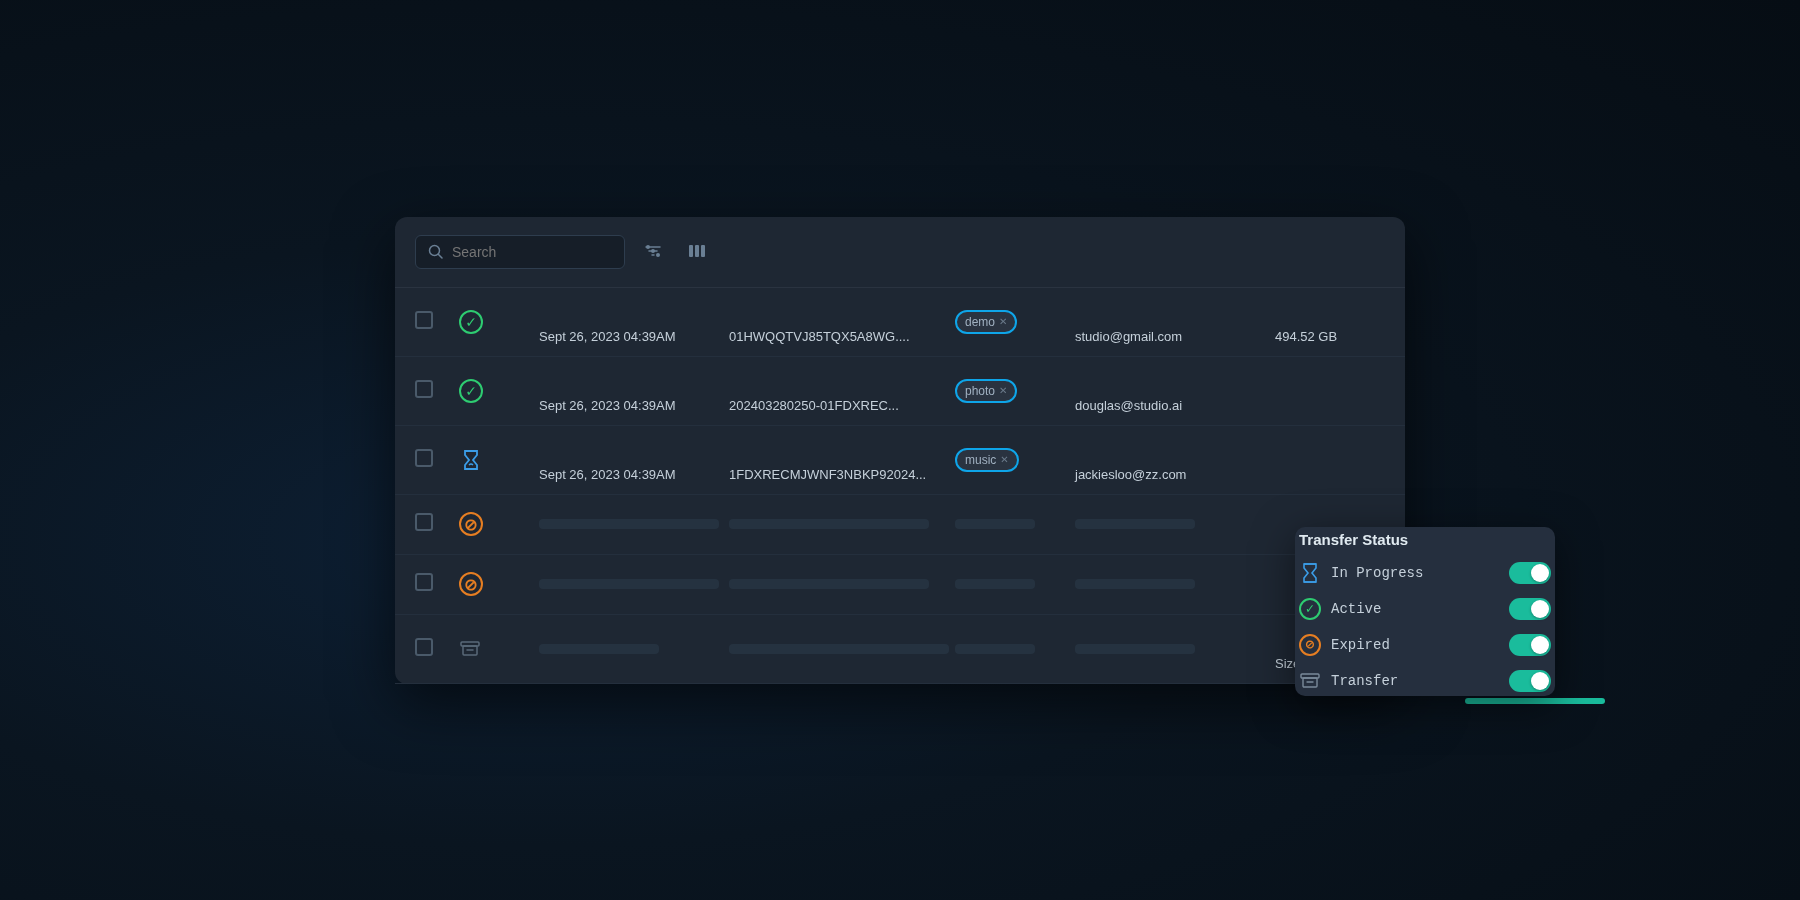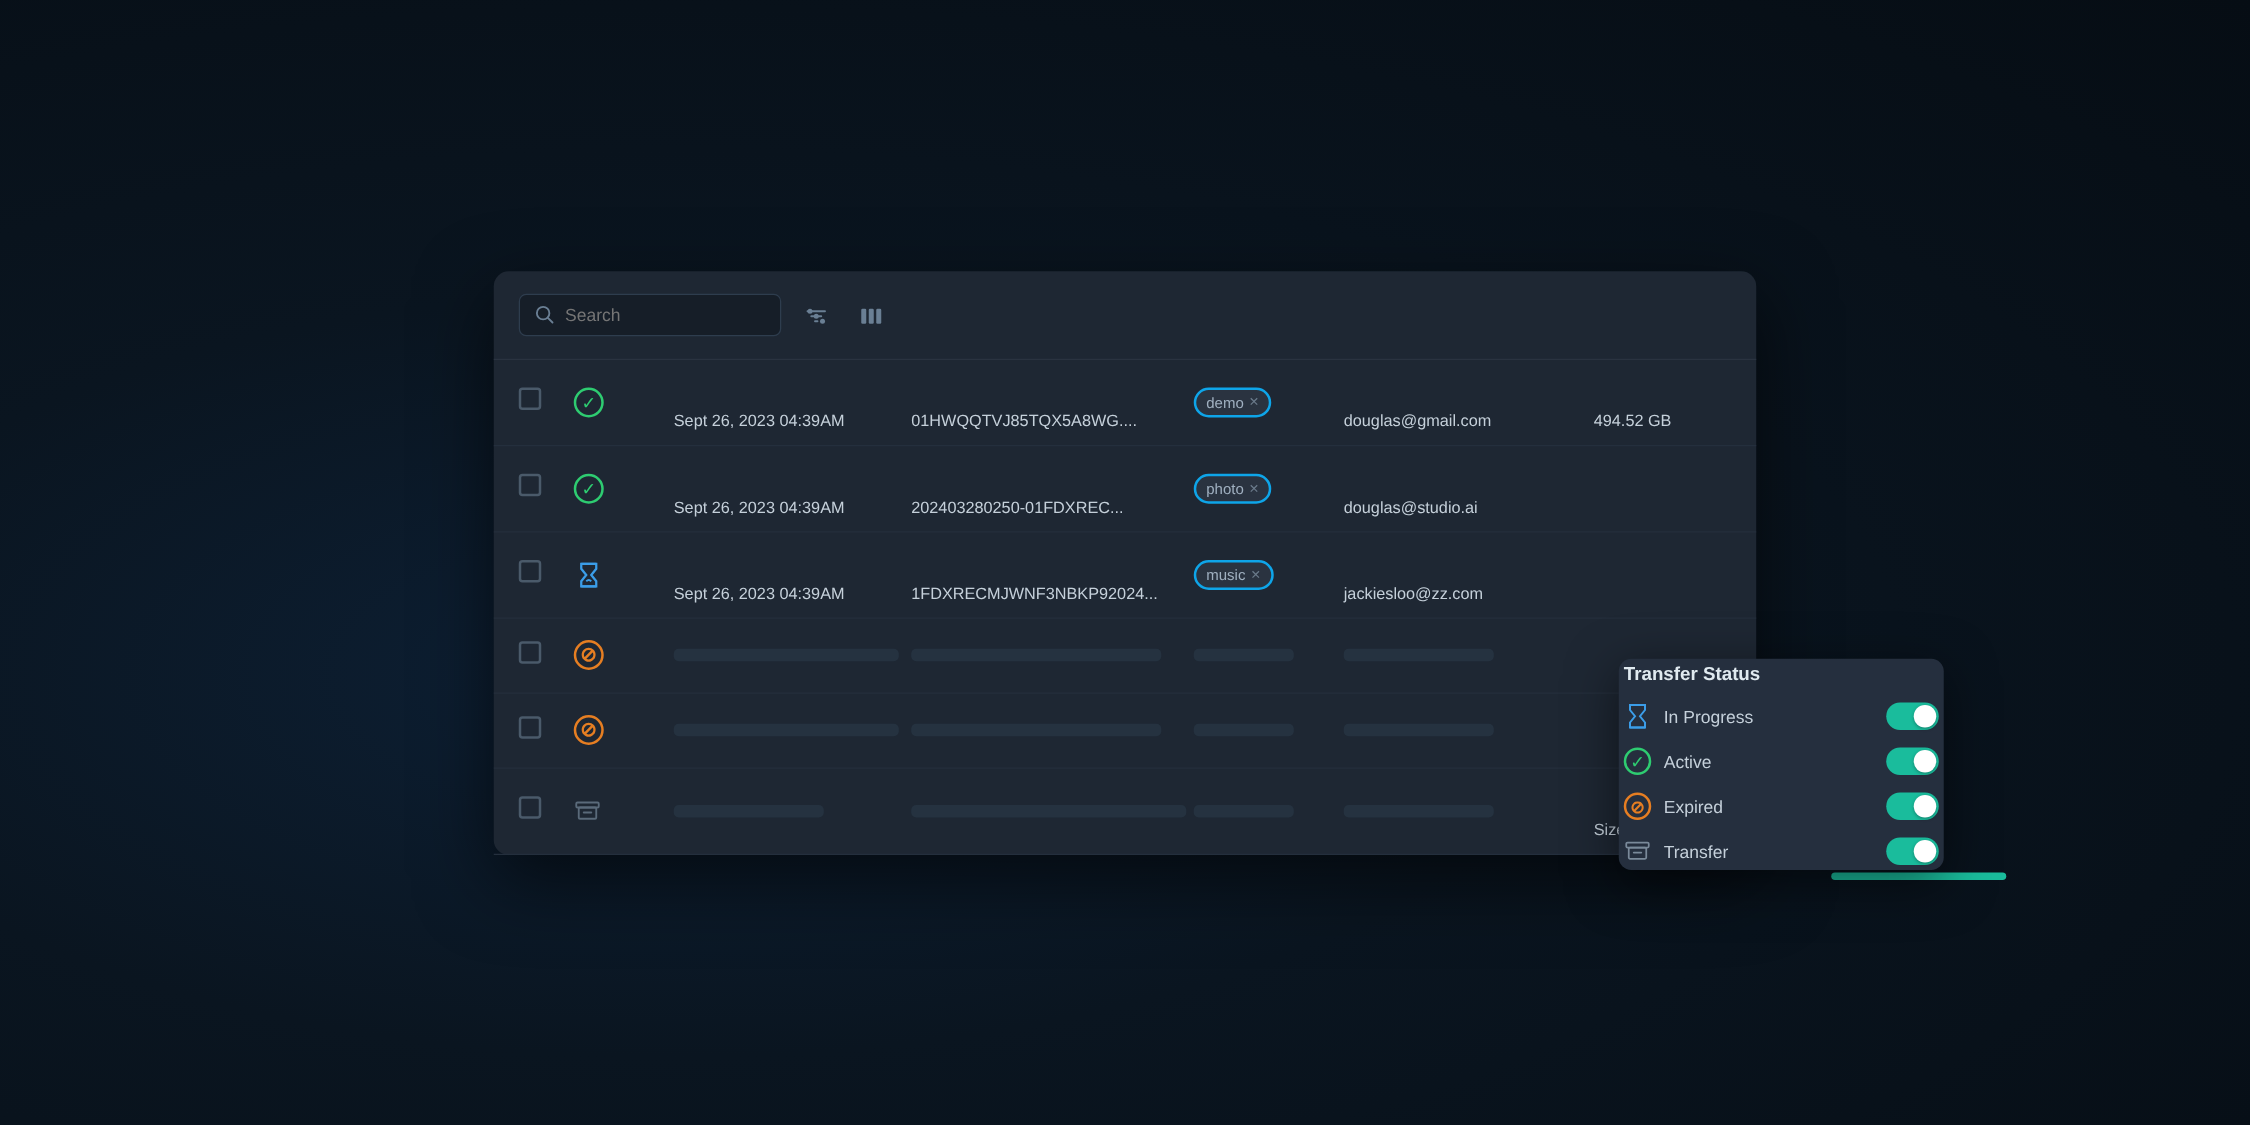--- a/index.html
+++ b/index.html
@@ -20,21 +20,21 @@
       background: #1e2733;
       border-radius: 12px;
       overflow: visible;
       position: relative;
       box-shadow: 0 20px 60px rgba(0,0,0,0.6);
     }
 
     
     .toolbar {
       display: flex;
-      align-items: flex-end;
+      align-items: flex-start;
       gap: 12px;
       padding: 18px 20px;
       border-bottom: 1px solid #2a3340;
     }
 
     .search-box {
       display: flex;
       align-items: center;
       gap: 8px;
       background: #161e28;
@@ -196,20 +196,21 @@
       font-size: 15px;
       font-weight: 600;
       margin-bottom: 14px;
     }
 
     .filter-item {
       display: flex;
       align-items: center;
       justify-content: space-between;
       margin-bottom: 14px;
+      font-family: Liberation Mono, monospace;
     }
 
     .filter-item:last-child { margin-bottom: 0; }
 
     .filter-left {
       display: flex;
       align-items: center;
       gap: 10px;
     }
 
@@ -291,21 +292,21 @@
       <div class="icon-active">✓</div>
     </div>
     <div class="cell-text">Sept 26, 2023 04:39AM</div>
     <div class="cell-text">01HWQQTVJ85TQX5A8WG....</div>
     <div>
       <span class="tag-badge">
           <span>demo</span>
           <span class="tag-x">✕</span>
         </span>
     </div>
-    <div class="cell-text">douglas@gmail.com</div>
+    <div class="cell-text">studio@gmail.com</div>
     <div class="cell-text">494.52 GB</div>
   </div>
 
   <div class="table-row">
     <div><input type="checkbox" class="checkbox" style=""></div>
     <div class="status-icon">
       <div class="icon-active">✓</div>
     </div>
     <div class="cell-text">Sept 26, 2023 04:39AM</div>
     <div class="cell-text">202403280250-01FDXREC...</div>

